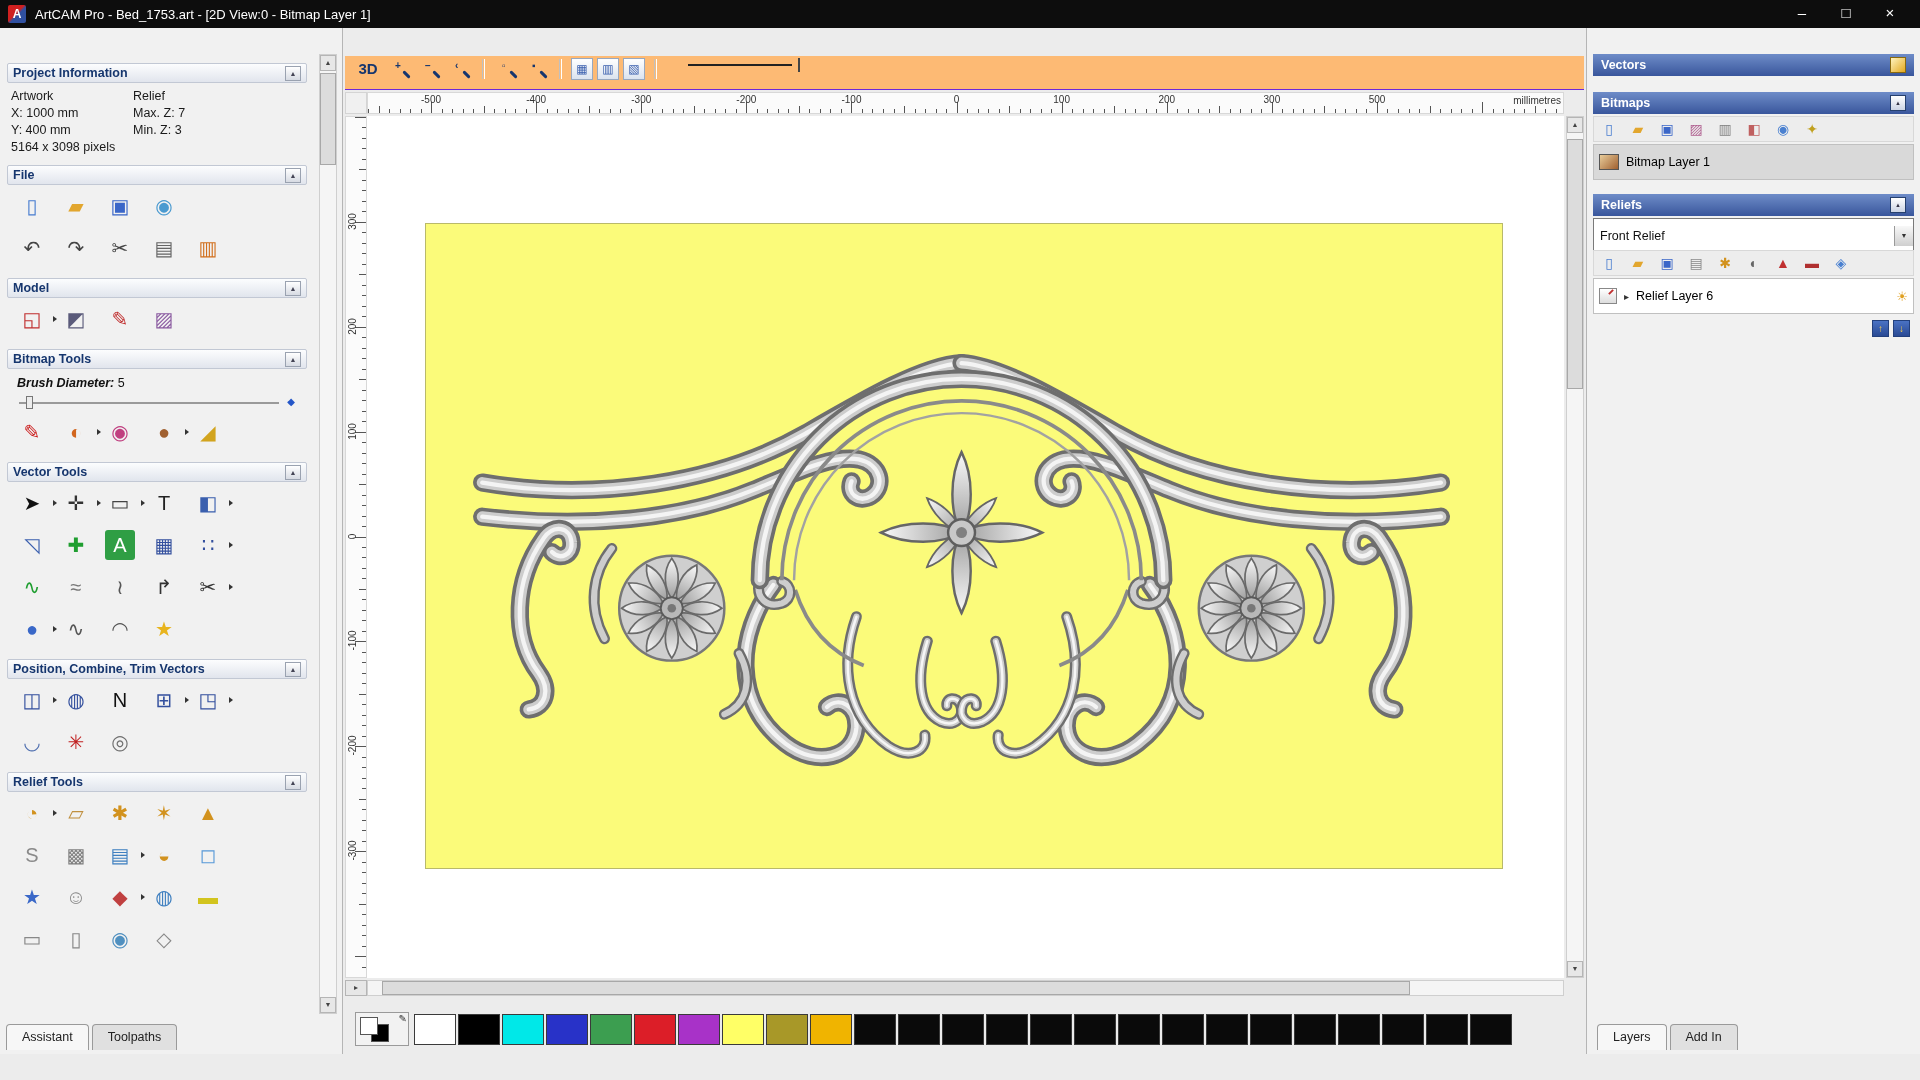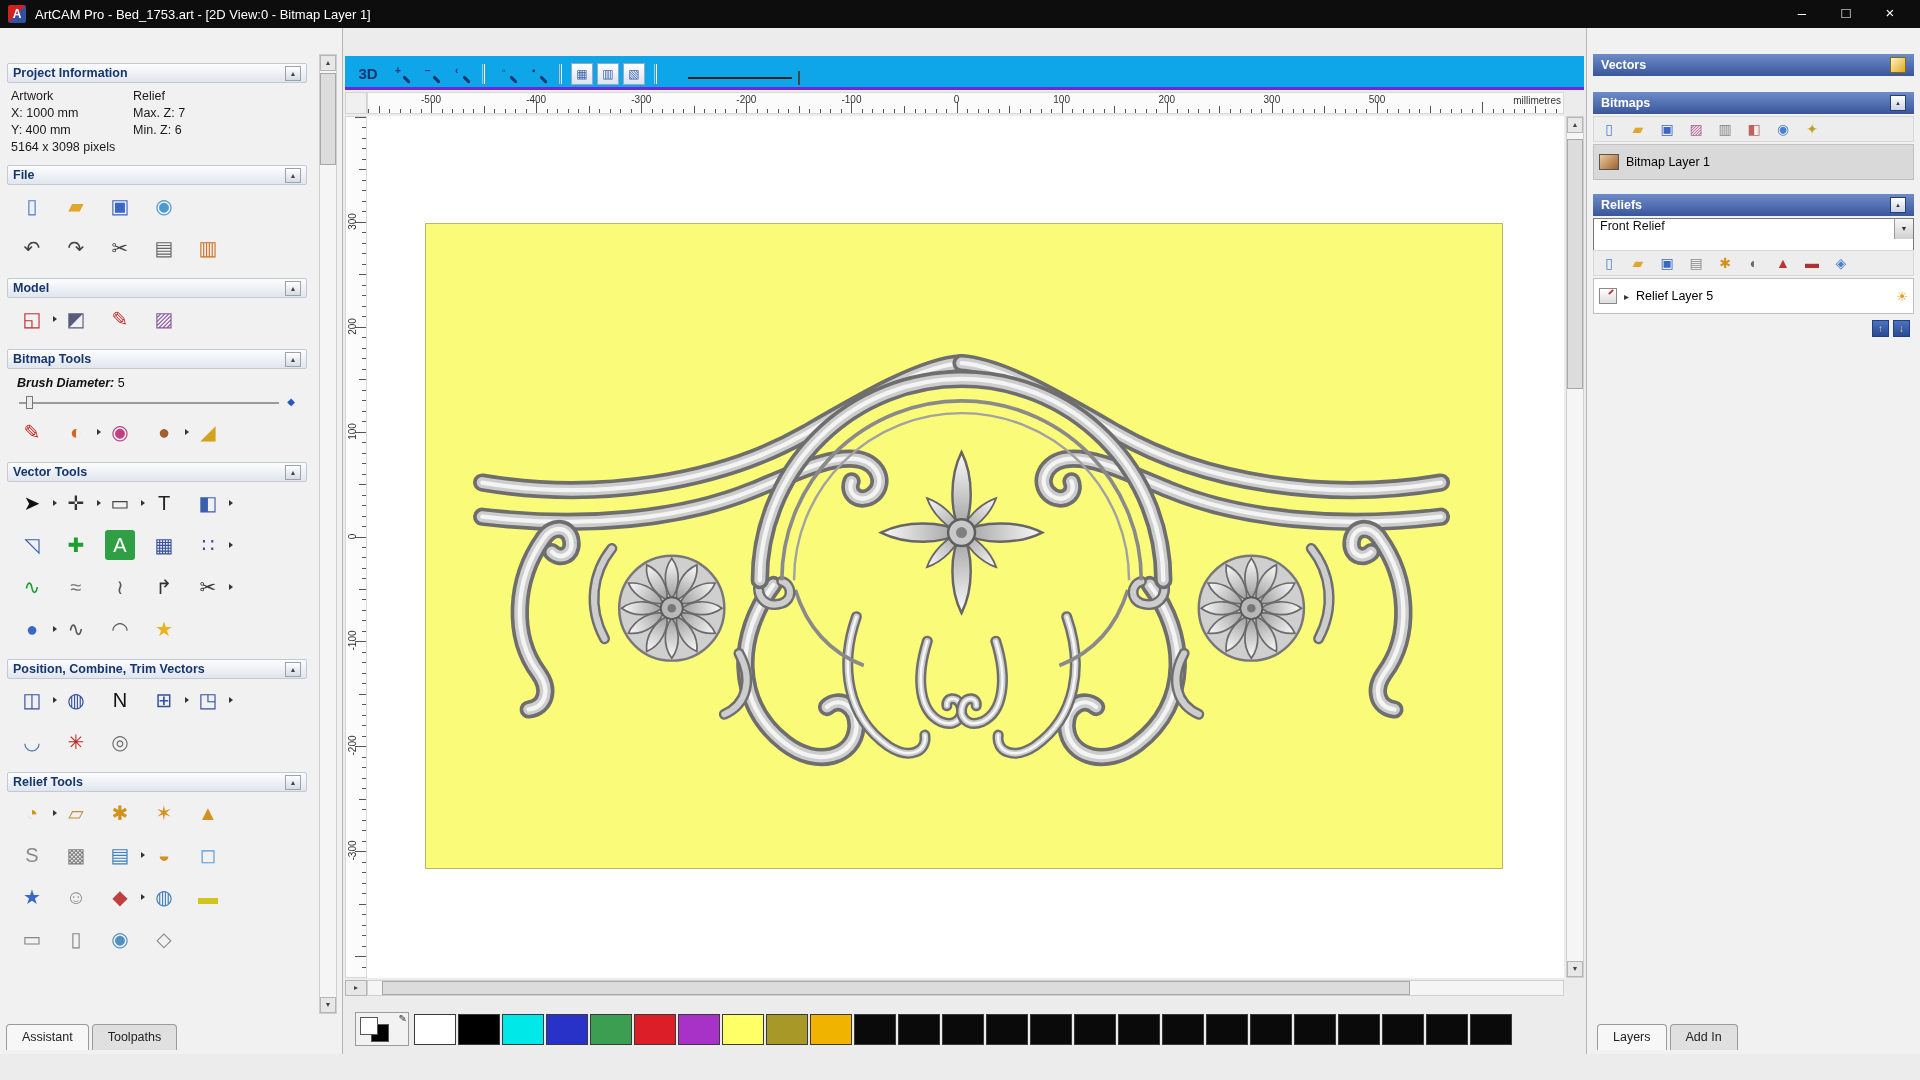--- a/index.html
+++ b/index.html
@@ -34,21 +34,21 @@
 .tab{font-size:12.5px;padding:5px 15px 6px;border:1px solid #9a9a9a;border-bottom:none;background:#e0e0e0;border-radius:4px 4px 0 0;margin-right:3px;color:#222;cursor:pointer}
 .tab.active{background:#f7f7f7;position:relative;z-index:2}
 .vsb{position:absolute;top:26px;right:5px;width:18px;bottom:40px;background:#f5f5f5;border:1px solid #cfcfcf}
 .sbtn{position:absolute;left:0;width:16px;height:16px;background:#e7e7e7;border:1px solid #b5b5b5;font-size:7px;text-align:center;line-height:14px;color:#444;cursor:pointer}
 .sbtn.up{top:0}
 .sbtn.down{bottom:0}
 .sthumb{position:absolute;left:0;top:18px;width:16px;height:92px;background:#dcdcdc;border:1px solid #a8a8a8;cursor:pointer}
 
 
 .center{position:absolute;left:343px;top:28px;width:1243px;height:1026px;background:#ececec}
-.ctoolbar{position:absolute;left:2px;top:28px;right:2px;height:34px;background:#0ea5e9;display:flex;align-items:flex-end;padding:0 8px;border-bottom:3px solid #6d28d9}
+.ctoolbar{position:absolute;left:2px;top:28px;right:2px;height:34px;background:#fdba74;display:flex;align-items:flex-start;padding:0 8px;border-bottom:1px solid #6d28d9}
 .cticons{display:flex;align-items:center;gap:4px}
 .cticons .ticon{width:26px;height:26px;line-height:26px;font-size:13px}
 .b3d{font-weight:bold;font-size:15px !important;width:30px !important}
 .mag{display:flex;align-items:flex-start;padding-left:8px;padding-top:5px;font-size:10px !important;font-weight:bold;color:#16366e;line-height:1 !important}
 .mag::before{content:"";position:absolute;left:4px;top:3px;width:13px;height:13px;border:2px solid #16366e;border-radius:50%;background:#f6faff;z-index:-1}
 .mag::after{content:"";position:absolute;left:15px;top:17px;width:9px;height:3px;background:#16366e;transform:rotate(45deg);border-radius:2px}
 .tog{width:22px !important;height:22px !important;line-height:20px !important;font-size:12px !important;border:1px solid #98a8c0;background:linear-gradient(#ffffff,#dbe3ef)}
 .sep{width:3px !important;height:20px !important;border-left:1px solid #c0c0c0;border-right:1px solid #ffffff;margin:0 5px;padding:0}
 .linewidget{position:relative;width:118px;height:18px;margin-left:26px;cursor:pointer}
 .lw-line{position:absolute;left:0;right:14px;top:8px;height:2px;background:#222;display:block}
@@ -109,21 +109,21 @@
 .rplist{position:absolute;left:6px;right:6px;background:#fff;border:1px solid #c0c0c0}
 .rpl-bitmaps{top:116px;height:36px}
 .rpl-reliefs{top:250px;height:36px}
 .lrow{display:flex;align-items:center;height:34px;padding:0 5px;font-size:12.5px;gap:7px;cursor:pointer}
 .lrow.sel{background:#d9d9d9}
 .licon{width:20px;height:16px;background:linear-gradient(135deg,#e8cc9a,#a06030);border:1px solid #555;display:block}
 .ricon{width:18px;height:16px;background:linear-gradient(#fff,#ddd);border:1px solid #888;display:block;position:relative}
 .ricon::after{content:"";position:absolute;right:2px;top:2px;width:6px;height:2px;background:#c03030;transform:rotate(-45deg)}
 .exp{font-size:10px;color:#333}
 .bulb{font-size:13px;color:#e0a020}
-.combo{position:absolute;left:6px;right:6px;top:190px;height:36px;background:#fff;border:1px solid #7a7a7a;font-size:12.5px;display:flex;cursor:pointer}
+.combo{position:absolute;left:6px;right:6px;top:190px;height:36px;background:#fff;border:1px solid #7a7a7a;font-size:12.5px;display:flex;align-items:center;cursor:pointer}
 .cval{flex:1;padding:0 6px;color:#111}
 .cdbtn{width:19px;height:20px;background:linear-gradient(#f8f8f8,#cfcfcf);border-left:1px solid #9a9a9a;font-size:7px;text-align:center;line-height:19px;color:#333}
 .movebtns{position:absolute;right:10px;top:292px;display:flex;gap:4px}
 .mbtn{width:17px;height:17px;border:1px solid #23407e;background:linear-gradient(#4a72c4,#2a4a94);color:#ffd24a;font-size:10px;line-height:15px;text-align:center;cursor:pointer}
 .rp-tabs{position:absolute;left:10px;bottom:4px;display:flex}
 
 
 .statusbar{position:absolute;left:0;bottom:0;width:1920px;height:26px;background:#ececec;border-top:1px solid #9a9a9a}
 .coords{position:absolute;left:1565px;top:2px;display:flex;gap:3px}
 .ccell{min-width:90px;height:20px;border:1px solid #aeaeae;background:#f5f5f5;font-size:11.5px;line-height:18px;padding:0 8px;color:#111}
@@ -148,21 +148,21 @@
       <div class="shead">
         <span class="st">Project Information</span>
         <span class="cbtn">▲</span>
       </div>
       <div class="pigrid">
         <span class="pib">Artwork</span>
         <span class="pib">Relief</span>
         <span>X: 1000 mm</span>
         <span>Max. Z: 7</span>
         <span>Y: 400 mm</span>
-        <span>Min. Z: 6</span>
+        <span>Min. Z: 3</span>
         <span>5164 x 3098 pixels</span>
         <span></span>
       </div>
 
       <div class="shead">
         <span class="st">File</span>
         <span class="cbtn">▲</span>
       </div>
       <div class="irow">
           <span class="ticon" style="color: rgb(74, 126, 208);">▯</span>
@@ -736,21 +736,21 @@
         <span class="ticon" style="color: rgb(210, 146, 30);">✱</span>
         <span class="ticon" style="color: rgb(102, 102, 102);">◐</span>
         <span class="ticon" style="color: rgb(192, 48, 48);">▲</span>
         <span class="ticon" style="color: rgb(176, 48, 48);">▬</span>
         <span class="ticon" style="color: rgb(74, 128, 208);">◈</span>
       </div>
     <div class="rplist rpl-reliefs">
       <div class="lrow">
         <i class="ricon"></i>
         <span class="exp">▸</span>
-        <span>Relief Layer 5</span>
+        <span>Relief Layer 6</span>
         <span class="sp"></span>
         <span class="bulb">☀</span>
       </div>
     </div>
     <div class="movebtns">
       <span class="mbtn">↑</span>
       <span class="mbtn">↓</span>
     </div>
 
     <div class="rp-tabs">

